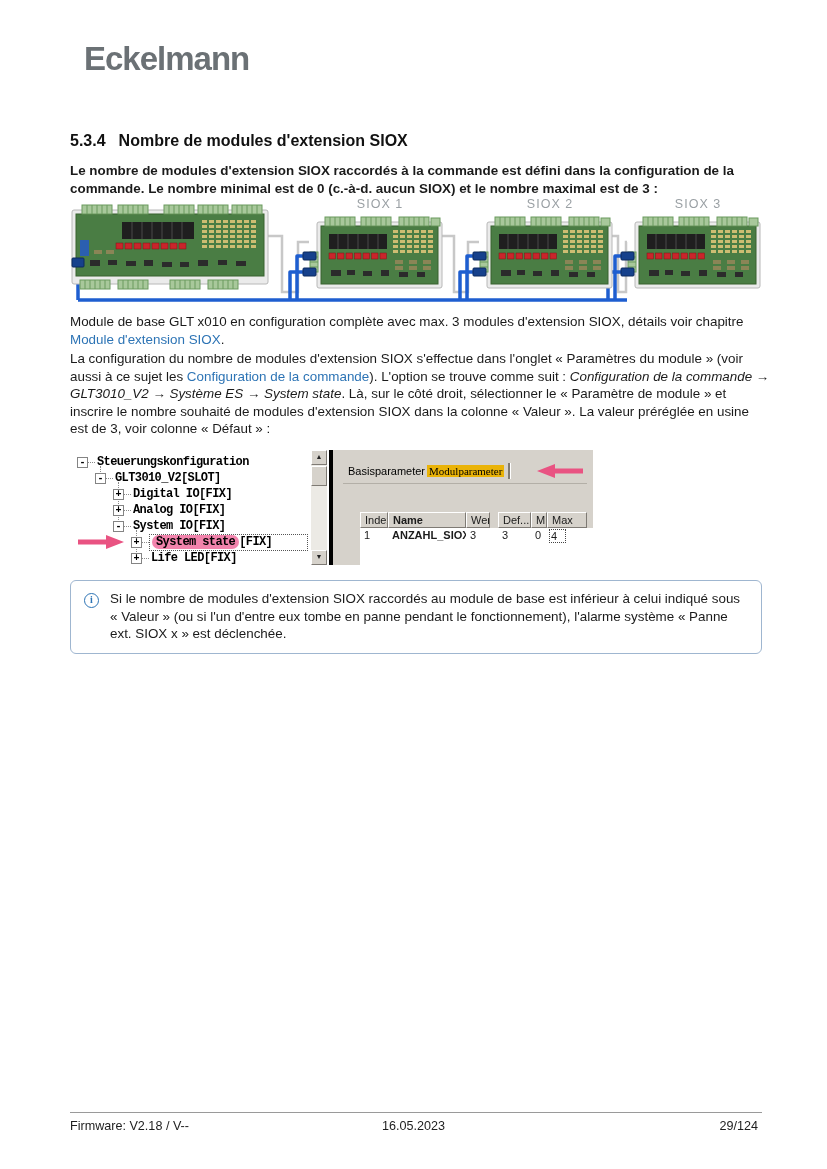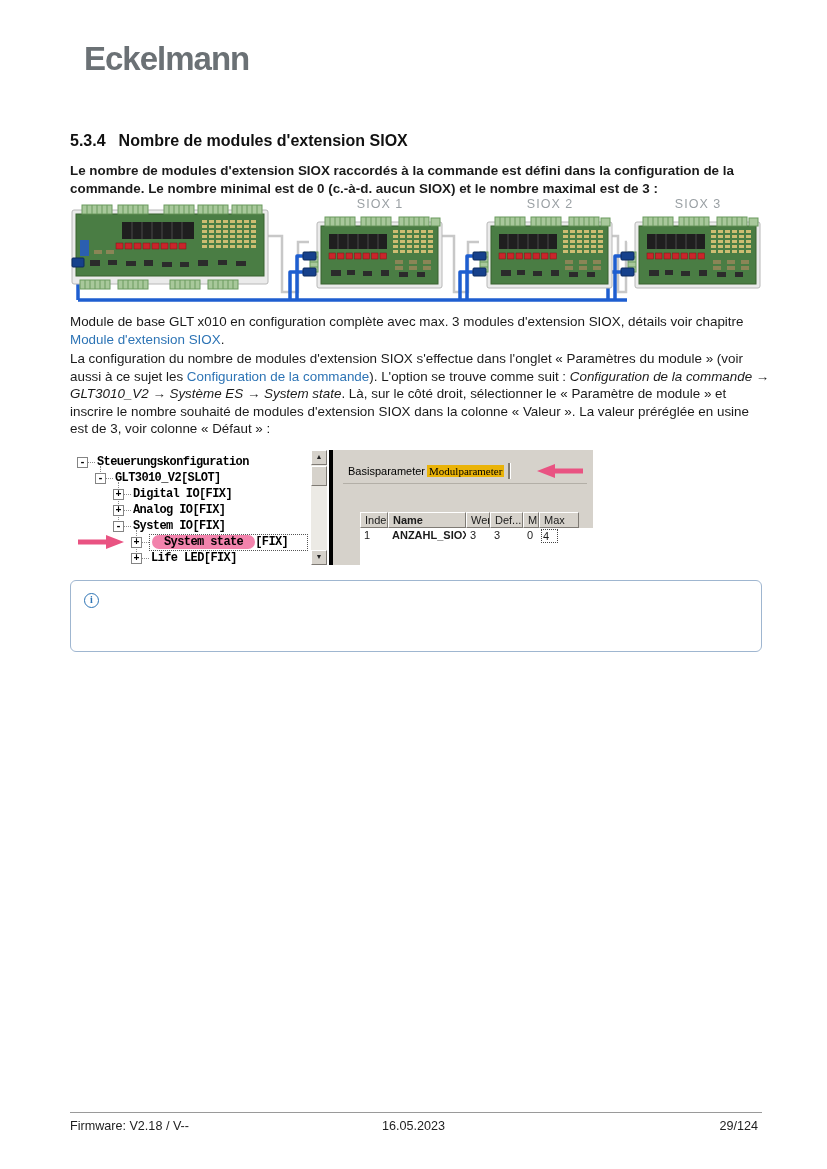--- a/index.html
+++ b/index.html
@@ -25,42 +25,42 @@
   
   .shot{left:75px;top:450px;width:518px;height:115px;background:#fff;overflow:hidden;}
   .tree{position:absolute;left:0;top:0;width:235px;height:115px;background:#fff;padding-top:4px;box-sizing:border-box;}
   .trow{display:flex;align-items:center;height:16px;position:relative;}
   .tbox{width:11px;height:11px;border:1px solid #848484;background:#fff;font:700 10px/9px "Liberation Mono",monospace;text-align:center;box-sizing:border-box;flex:none;color:#000;}
   .tdash{width:7px;border-top:1px dotted #8a8a8a;flex:none;}
   .tlabel{font:700 12px "Liberation Mono",monospace;white-space:nowrap;padding-left:2px;color:#000;letter-spacing:-0.6px;}
   .ind0{margin-left:2px;}.ind1{margin-left:20px;}.ind2{margin-left:38px;}.ind3{margin-left:56px;}
   .guide{position:absolute;border-left:1px dotted #8a8a8a;width:0;}
   .selwrap{flex:1;border:1px dotted #555;height:15px;display:flex;align-items:center;margin-right:2px;}
-  .pill{background:#f283ac;border-radius:8px;padding:0 12px;}
+  .pill{background:#f283ac;border-radius:8px;padding:0 4px;}
   .tabpill{background:#eab308;border-radius:0;padding:1px 7px;font-family:Liberation Serif, serif;}
   .treearrow{position:absolute;left:3px;top:85px;}
 
   .vscroll{position:absolute;left:236px;top:0;width:16px;height:115px;background:#eceae5;}
   .sbtn{width:16px;height:15px;background:#d6d2cb;border-top:1px solid #fff;border-left:1px solid #fff;border-right:1px solid #7e7a74;border-bottom:1px solid #7e7a74;box-sizing:border-box;font-size:7px;line-height:12px;text-align:center;color:#222;}
   .sthumb{position:absolute;top:16px;left:0;width:16px;height:20px;background:#d6d2cb;border-top:1px solid #fff;border-left:1px solid #fff;border-right:1px solid #7e7a74;border-bottom:1px solid #7e7a74;box-sizing:border-box;}
   .sdown{position:absolute;bottom:0;left:0;}
 
   .splitter{position:absolute;left:254px;top:0;width:4px;height:115px;background:#000;}
   .panel{position:absolute;left:258px;top:0;width:260px;height:115px;background:#d6d2cb;}
   .tabs{position:absolute;left:13px;top:13px;display:flex;align-items:center;font-size:11px;color:#000;}
   .tab{padding:0 2px;white-space:nowrap;}
   .tabsep{width:2px;height:16px;background:#7e7a74;margin-left:4px;border-right:1px solid #fff;}
   .tabline{position:absolute;left:10px;top:33px;width:244px;height:1px;background:#b3afa7;}
   .tabarrow{position:absolute;left:204px;top:14px;}
 
   .grid{position:absolute;left:27px;top:62px;}
   .gr{display:flex;}
   .th{background:#d6d2cb;border-top:1px solid #fff;border-left:1px solid #fff;border-right:1px solid #7e7a74;border-bottom:1px solid #7e7a74;box-sizing:border-box;font-size:11px;padding:1px 0 1px 4px;height:16px;white-space:nowrap;overflow:hidden;}
   .td{background:#fff;font-size:11px;padding:1px 0 1px 4px;height:16px;box-sizing:border-box;white-space:nowrap;}
-  .c0{width:28px;}.c1{width:78px;font-weight:bold;}.c2{width:24px;}.c3{width:33px;}.c4{width:16px;}.c5{width:40px;}
+  .c0{width:28px;}.c1{width:78px;font-weight:bold;}.c2{width:24px;}.c3{width:33px;margin-left:8px;}.c4{width:16px;}.c5{width:40px;}
   .gridbody{background:#fff;width:248px;height:37px;}
   .editcell{display:inline-block;border:1px dotted #444;padding:0 8px 0 1px;margin-left:-2px;line-height:12px;}
 
   
   .note{left:70px;top:580px;width:692px;box-sizing:border-box;border:1px solid #9fb6d0;border-radius:6px;background:#fff;min-height:72px;}
   .noteicon{position:absolute;left:13px;top:12px;width:15px;height:15px;border:1.5px solid #2d74b5;border-radius:50%;box-sizing:border-box;color:#2d74b5;font:700 10px/12px "Liberation Serif",serif;text-align:center;}
   .notetext{margin:9px 18px 10px 39px;font-size:13.4px;line-height:17.6px;color:#1b1b1b;}
 
   
   .footline{left:70px;top:1112px;width:692px;height:1px;background:#9a9a9a;}
@@ -379,18 +379,19 @@
           <div class="td c4">0</div>
           <div class="td c5"><span class="editcell">4</span></div>
         </div>
       </div>
     </div>
   </div>
 </div>
 
 <div class="abs note">
   <span class="noteicon">i</span>
+  <div class="notetext">Si le nombre de modules d'extension SIOX raccordés au module de base est inférieur à celui indiqué sous « Valeur » (ou si l'un d'entre eux tombe en panne pendant le fonctionnement), l'alarme système « Panne ext. SIOX x » est déclenchée.</div>
 </div>
 
 <div class="abs footline"></div>
 <div class="abs foot footl">Firmware: V2.18 / V--</div>
 <div class="abs foot footc">16.05.2023</div>
 <div class="abs foot footr">29/124</div>
 
 </body></html>

